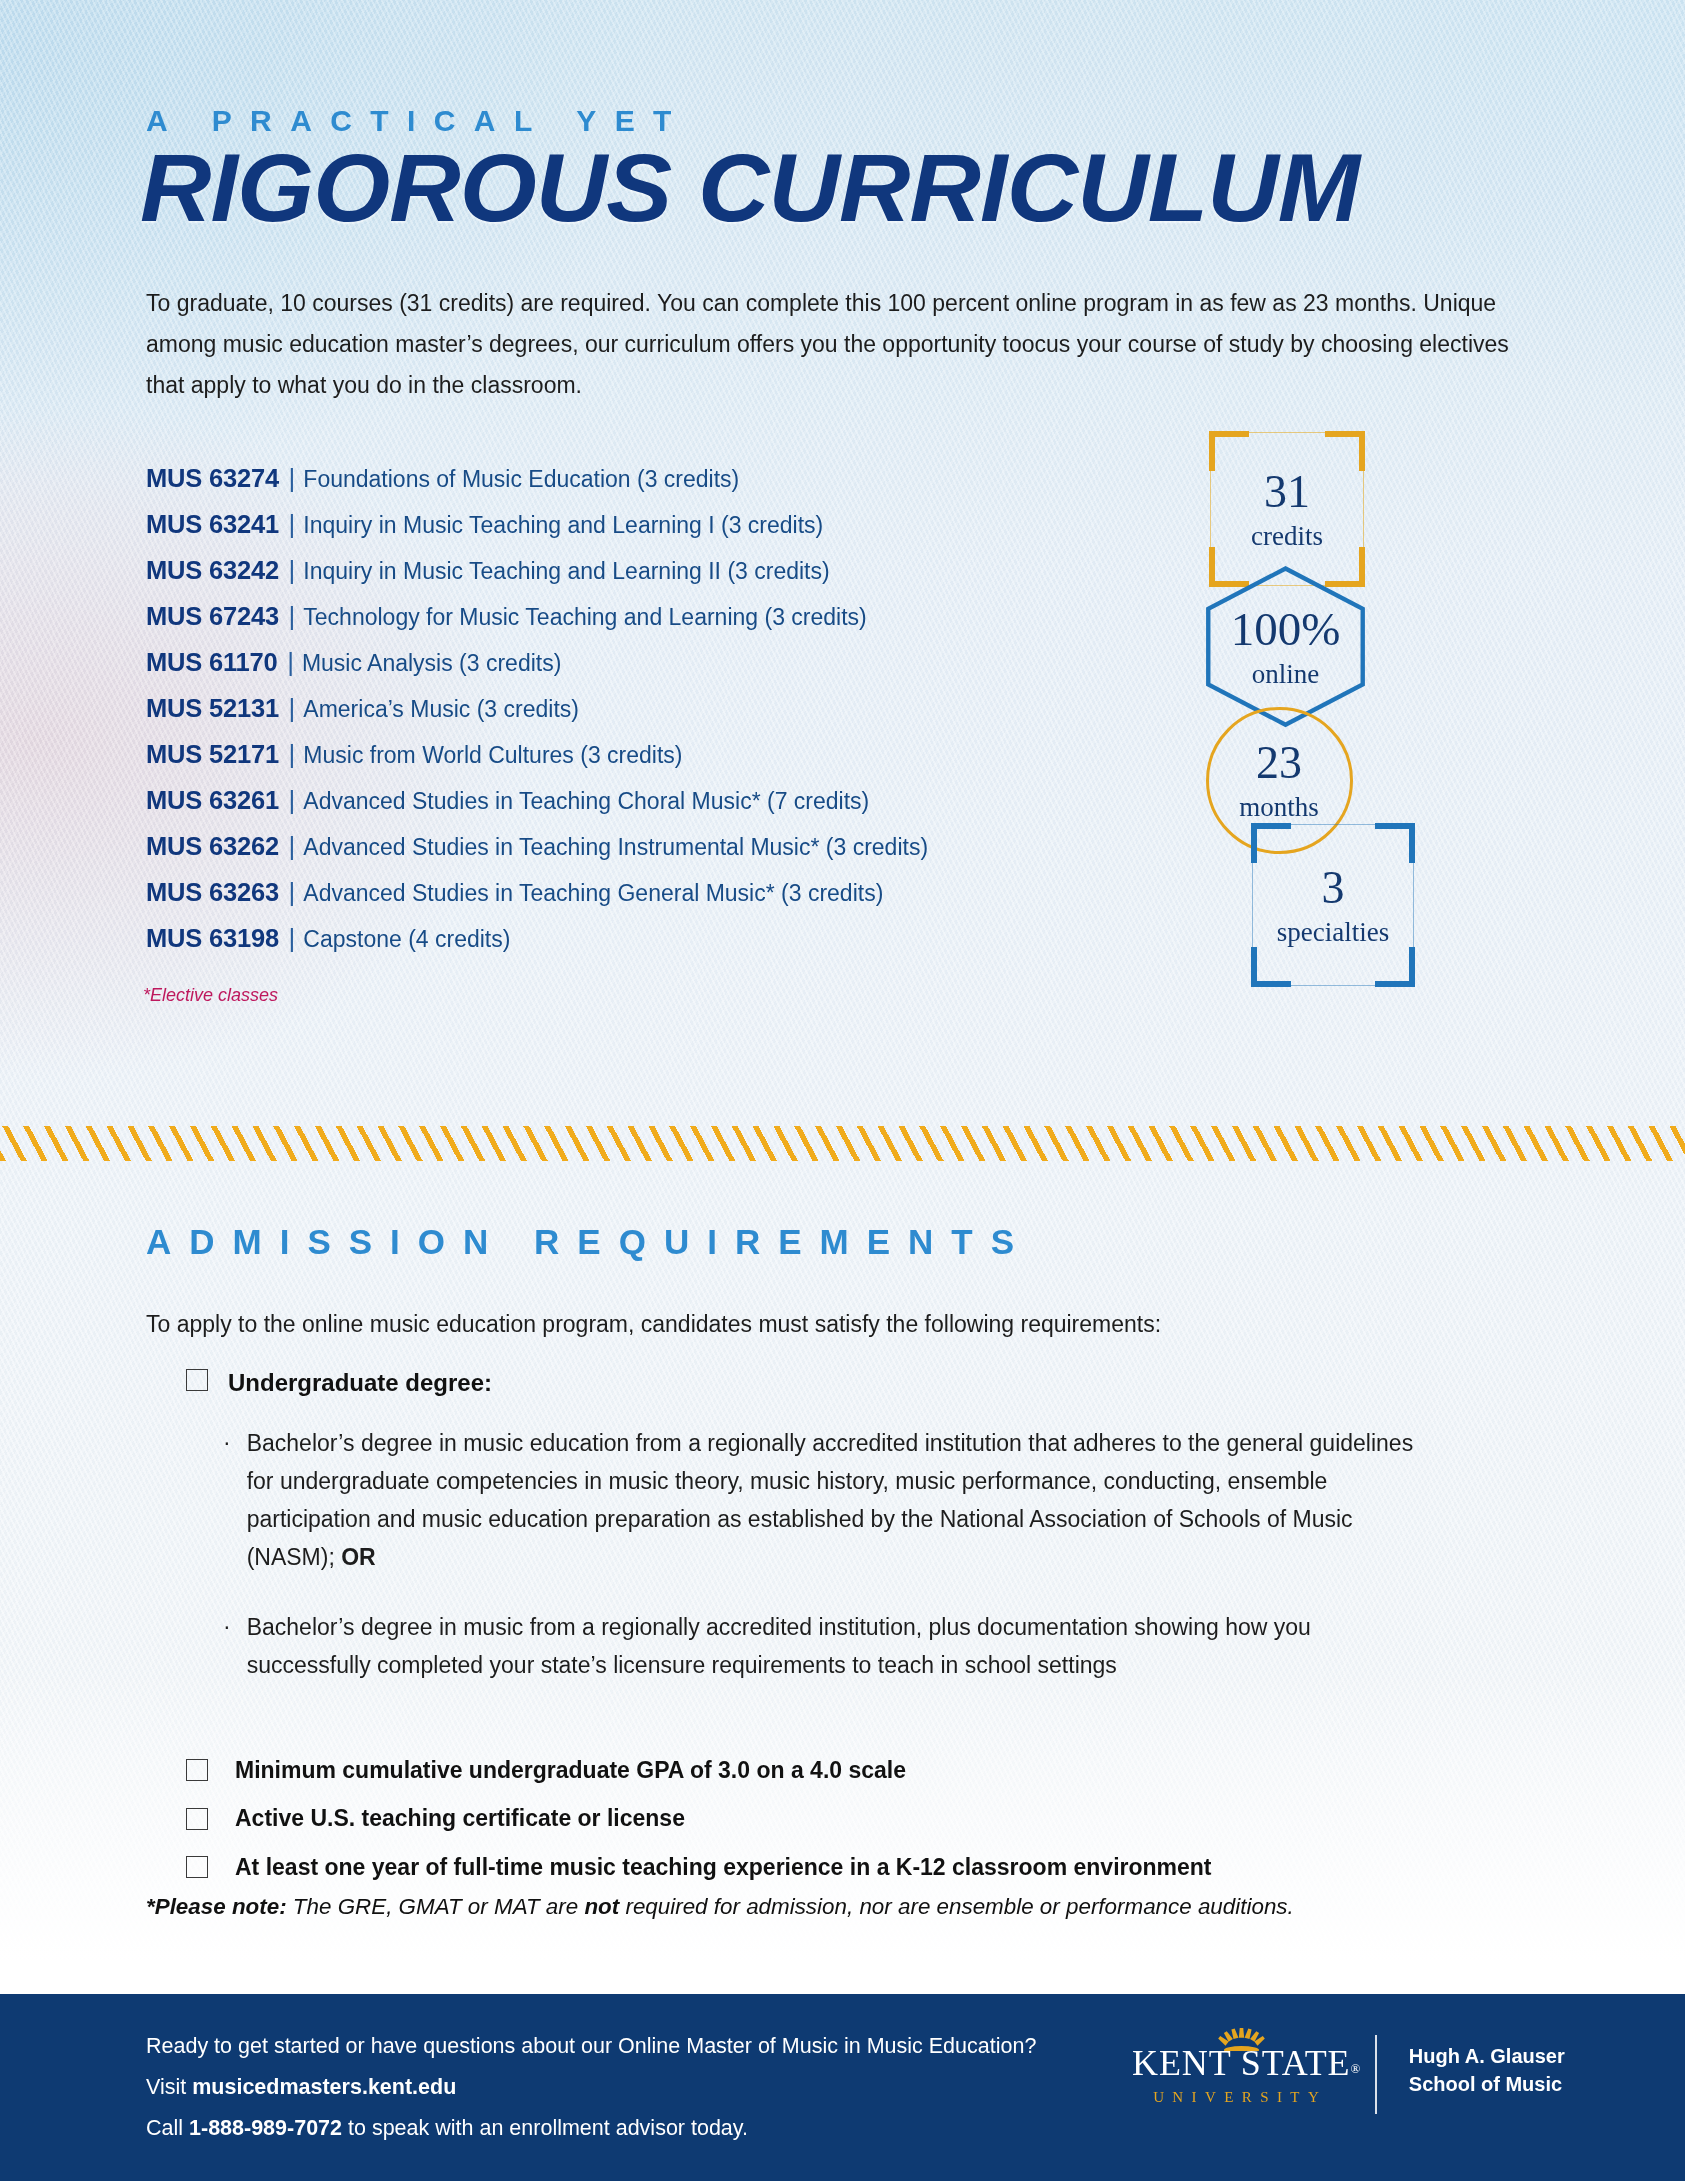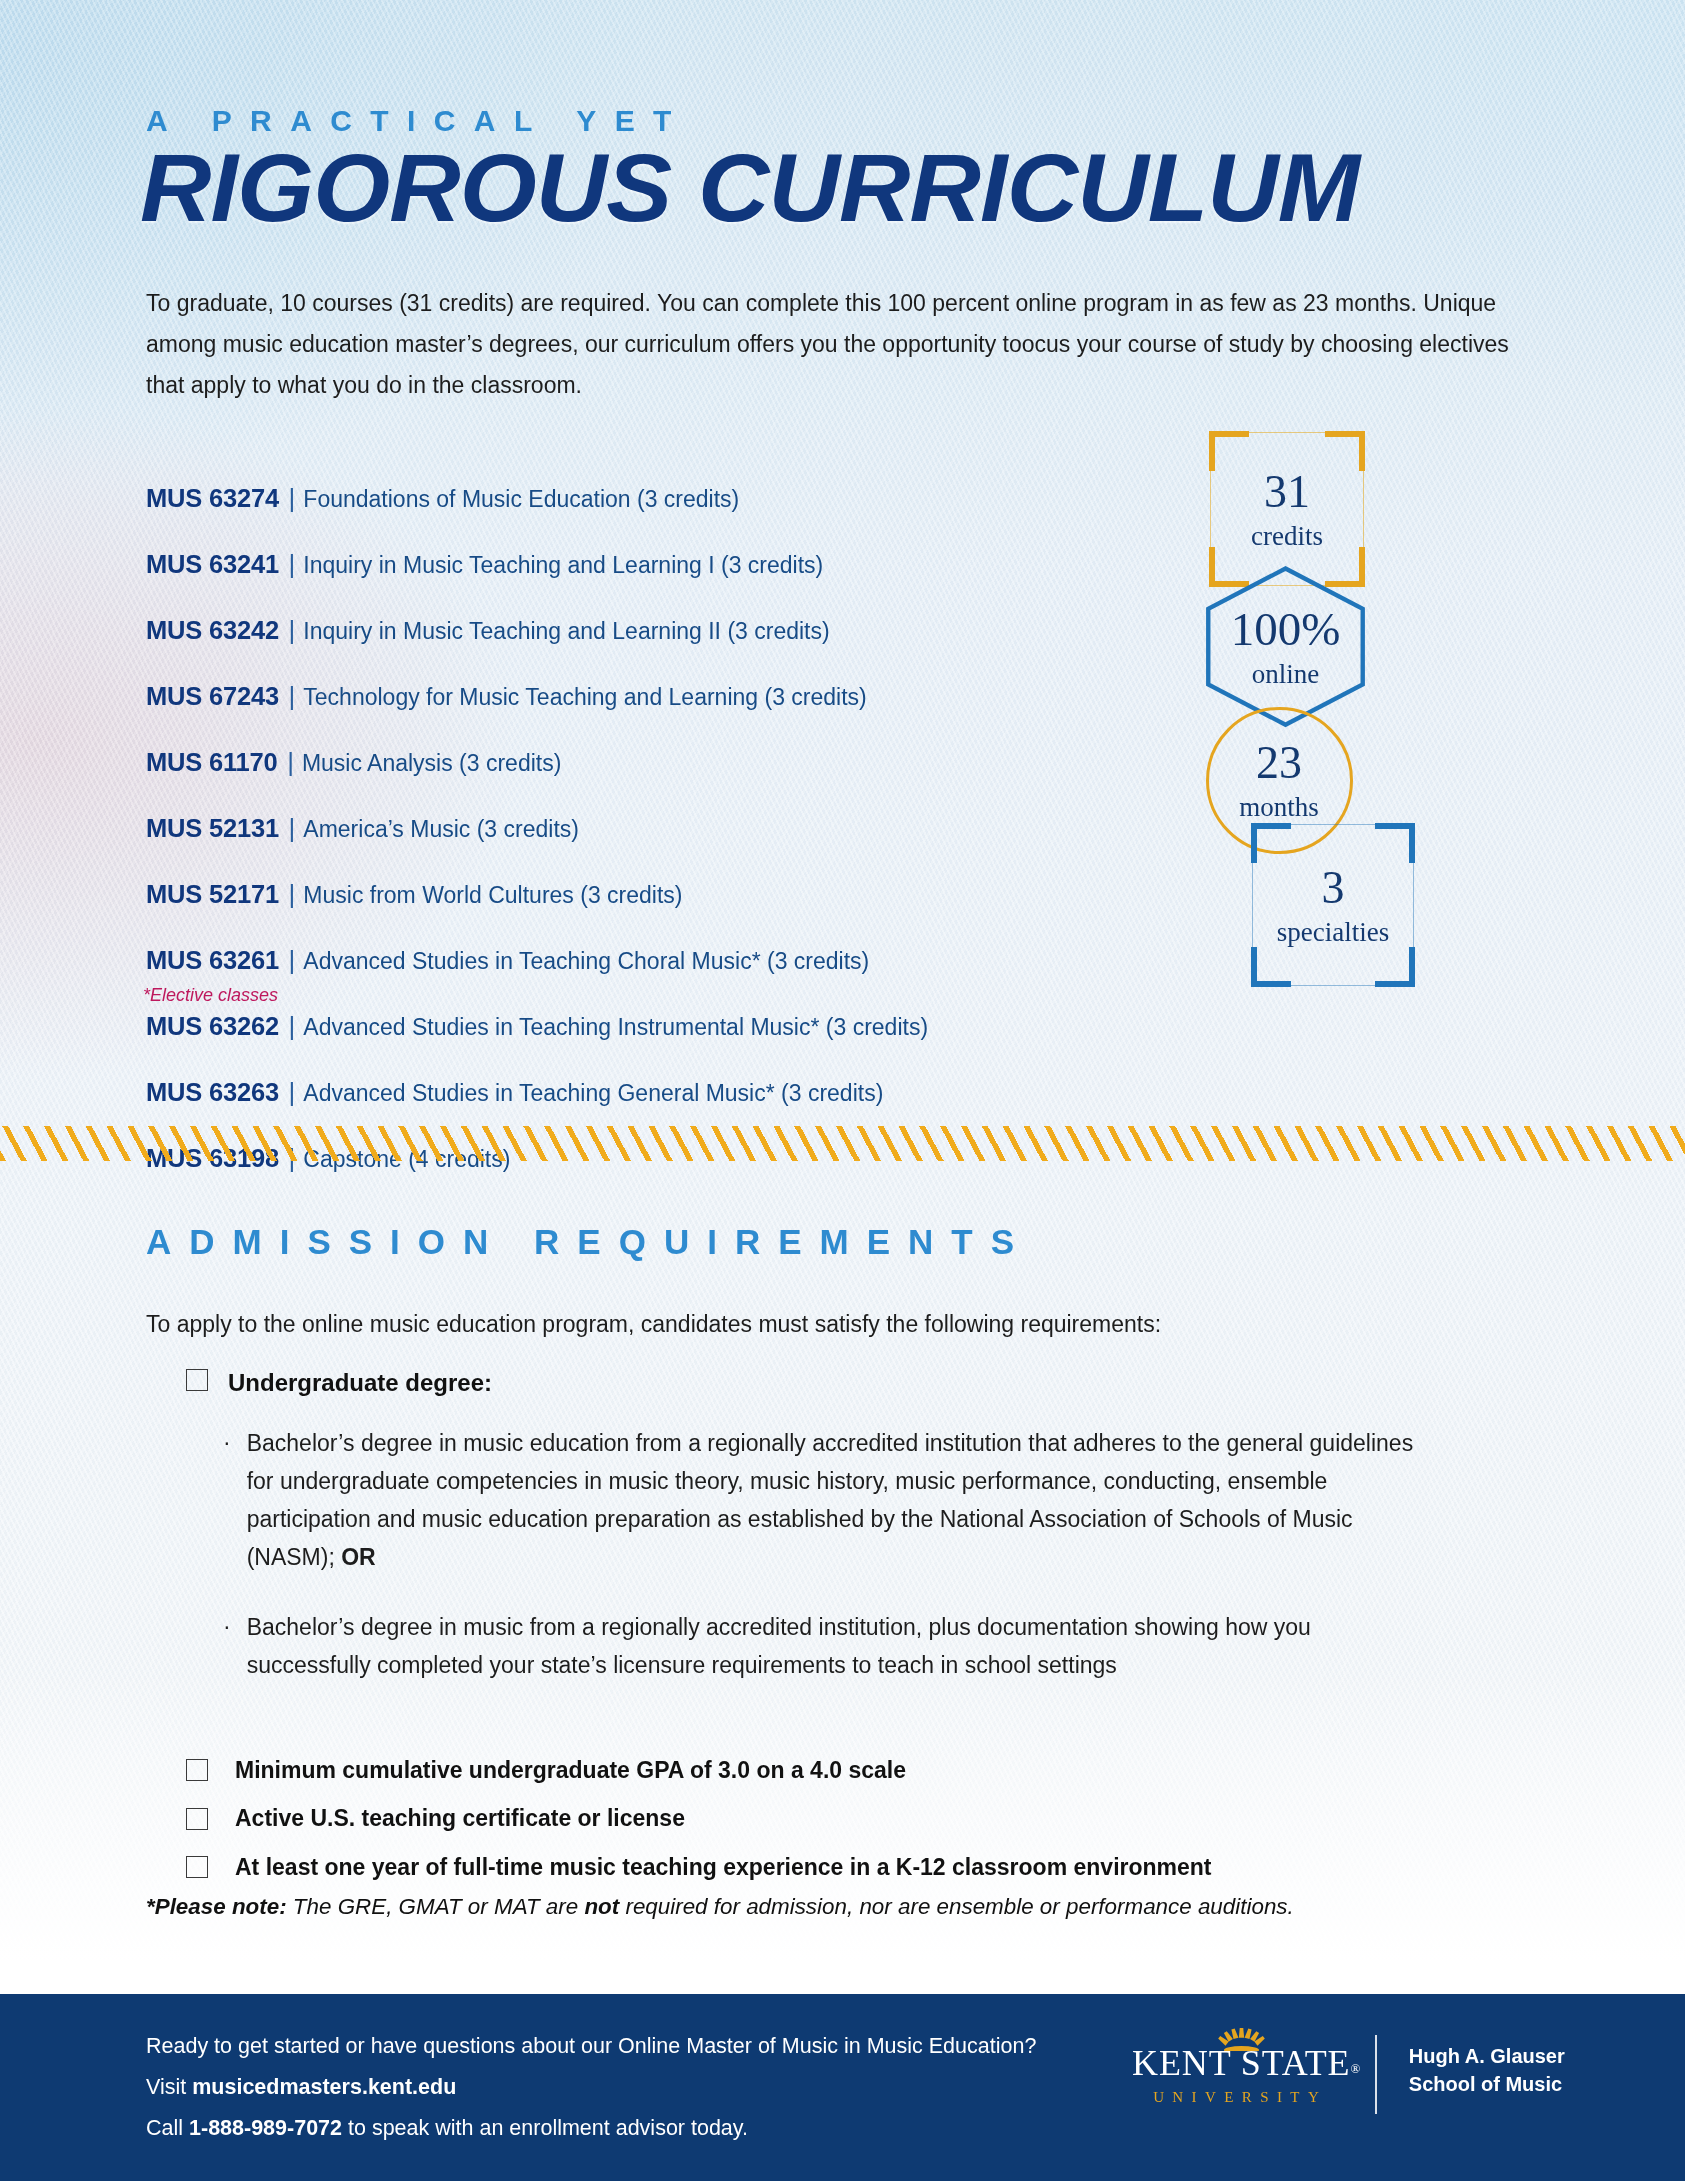--- a/index.html
+++ b/index.html
@@ -64,21 +64,20 @@
     font-size: 23px; line-height: 41px; color: #1d1d1d;
     font-family: "Liberation Sans", sans-serif;
   }
 
   
   .course-list { position: absolute; left: 146px; top: 463px; width: 948px; }
   .course-row {
     display: flex; align-items: baseline;
     height: 46px;
     white-space: nowrap;
-    margin-top: 20px;
   }
   .course-code {
     color: #10377d; font-weight: 700; font-size: 25.5px;
     letter-spacing: -0.2px;
     font-family: "Liberation Sans", sans-serif;
   }
   .course-sep {
     color: #2a5f9e; font-size: 26px; font-weight: 400;
     margin: 0 8px 0 9.7px;
   }
@@ -258,21 +257,21 @@
         <span class="course-name">America’s Music (3 credits)</span>
       </div>
       <div class="course-row">
         <span class="course-code">MUS 52171</span>
         <span class="course-sep">|</span>
         <span class="course-name">Music from World Cultures (3 credits)</span>
       </div>
       <div class="course-row">
         <span class="course-code">MUS 63261</span>
         <span class="course-sep">|</span>
-        <span class="course-name">Advanced Studies in Teaching Choral Music* (3 credits)</span>
+        <span class="course-name">Advanced Studies in Teaching Choral Music* (7 credits)</span>
       </div>
       <div class="course-row">
         <span class="course-code">MUS 63262</span>
         <span class="course-sep">|</span>
         <span class="course-name">Advanced Studies in Teaching Instrumental Music* (3 credits)</span>
       </div>
       <div class="course-row">
         <span class="course-code">MUS 63263</span>
         <span class="course-sep">|</span>
         <span class="course-name">Advanced Studies in Teaching General Music* (3 credits)</span>

